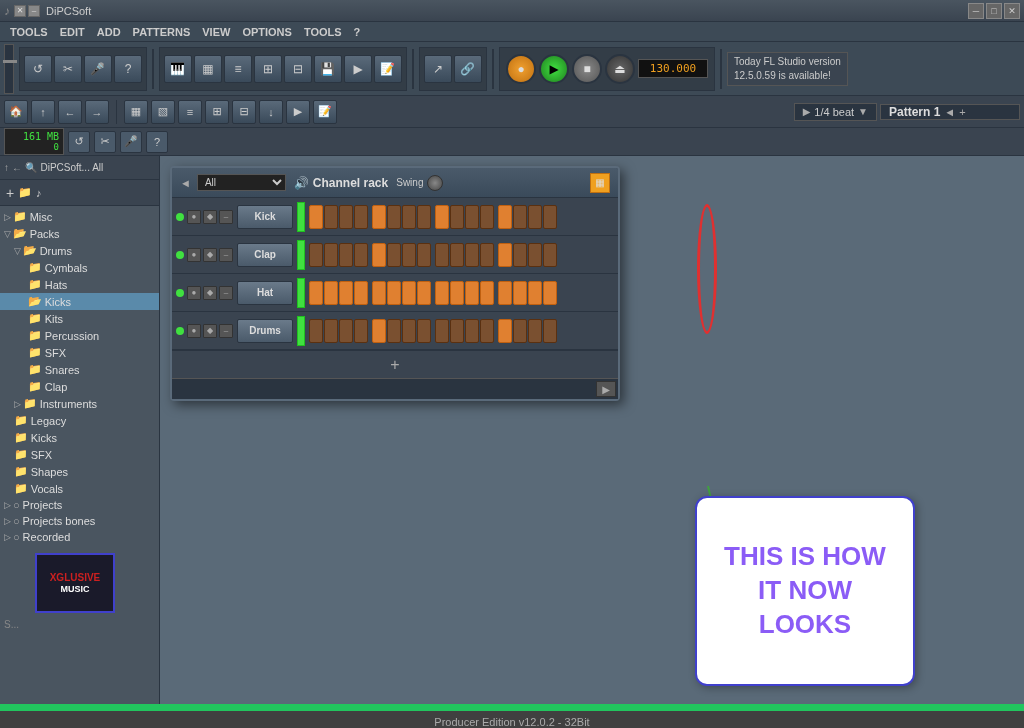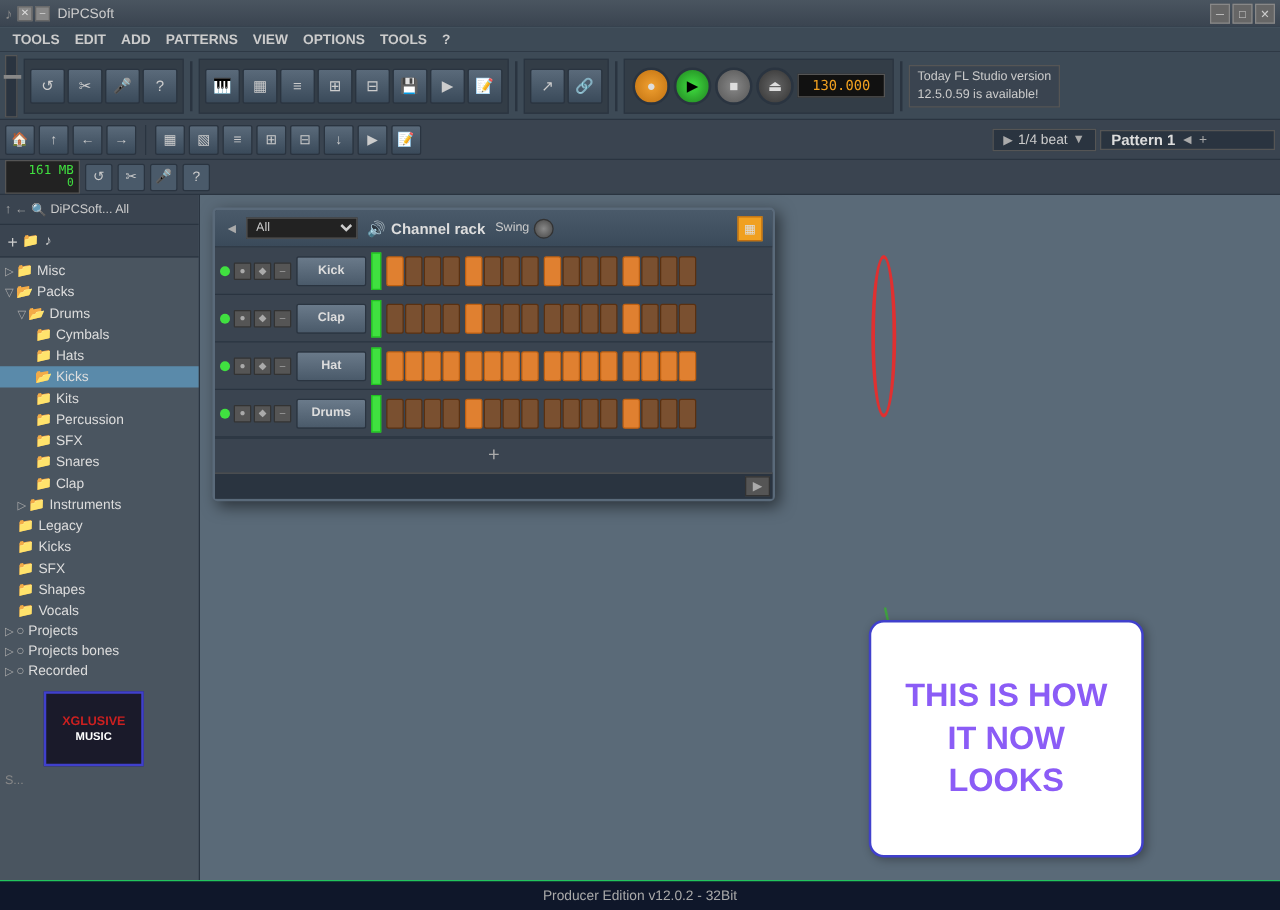--- a/index.html
+++ b/index.html
@@ -868,15 +868,15 @@
       <path d="M 548 330 Q 560 380 555 400" stroke="#40a040" stroke-width="2" fill="none" marker-end="url(#arrowhead)"></path>
     </svg>
 
     <div id="tooltip-bubble">
       <span class="tooltip-text">THIS IS HOW IT NOW LOOKS</span>
     </div>
 
   </div>
 </div>
 
-<div id="status-bar" style="position:fixed;bottom:0;left:0;right:0;height:24px;background:#0f172a;border-top:1px solid #22c55e;display:flex;align-items:center;justify-content:center;">
+<div id="status-bar" style="position:fixed;bottom:0;left:0;right:0;height:24px;background:#404040;border-top:7px solid #22c55e;display:flex;align-items:flex-end;justify-content:center;">
   <span style="color:#aaa;font-size:11px;">Producer Edition v12.0.2 - 32Bit</span>
 </div>
 
 </body></html>

